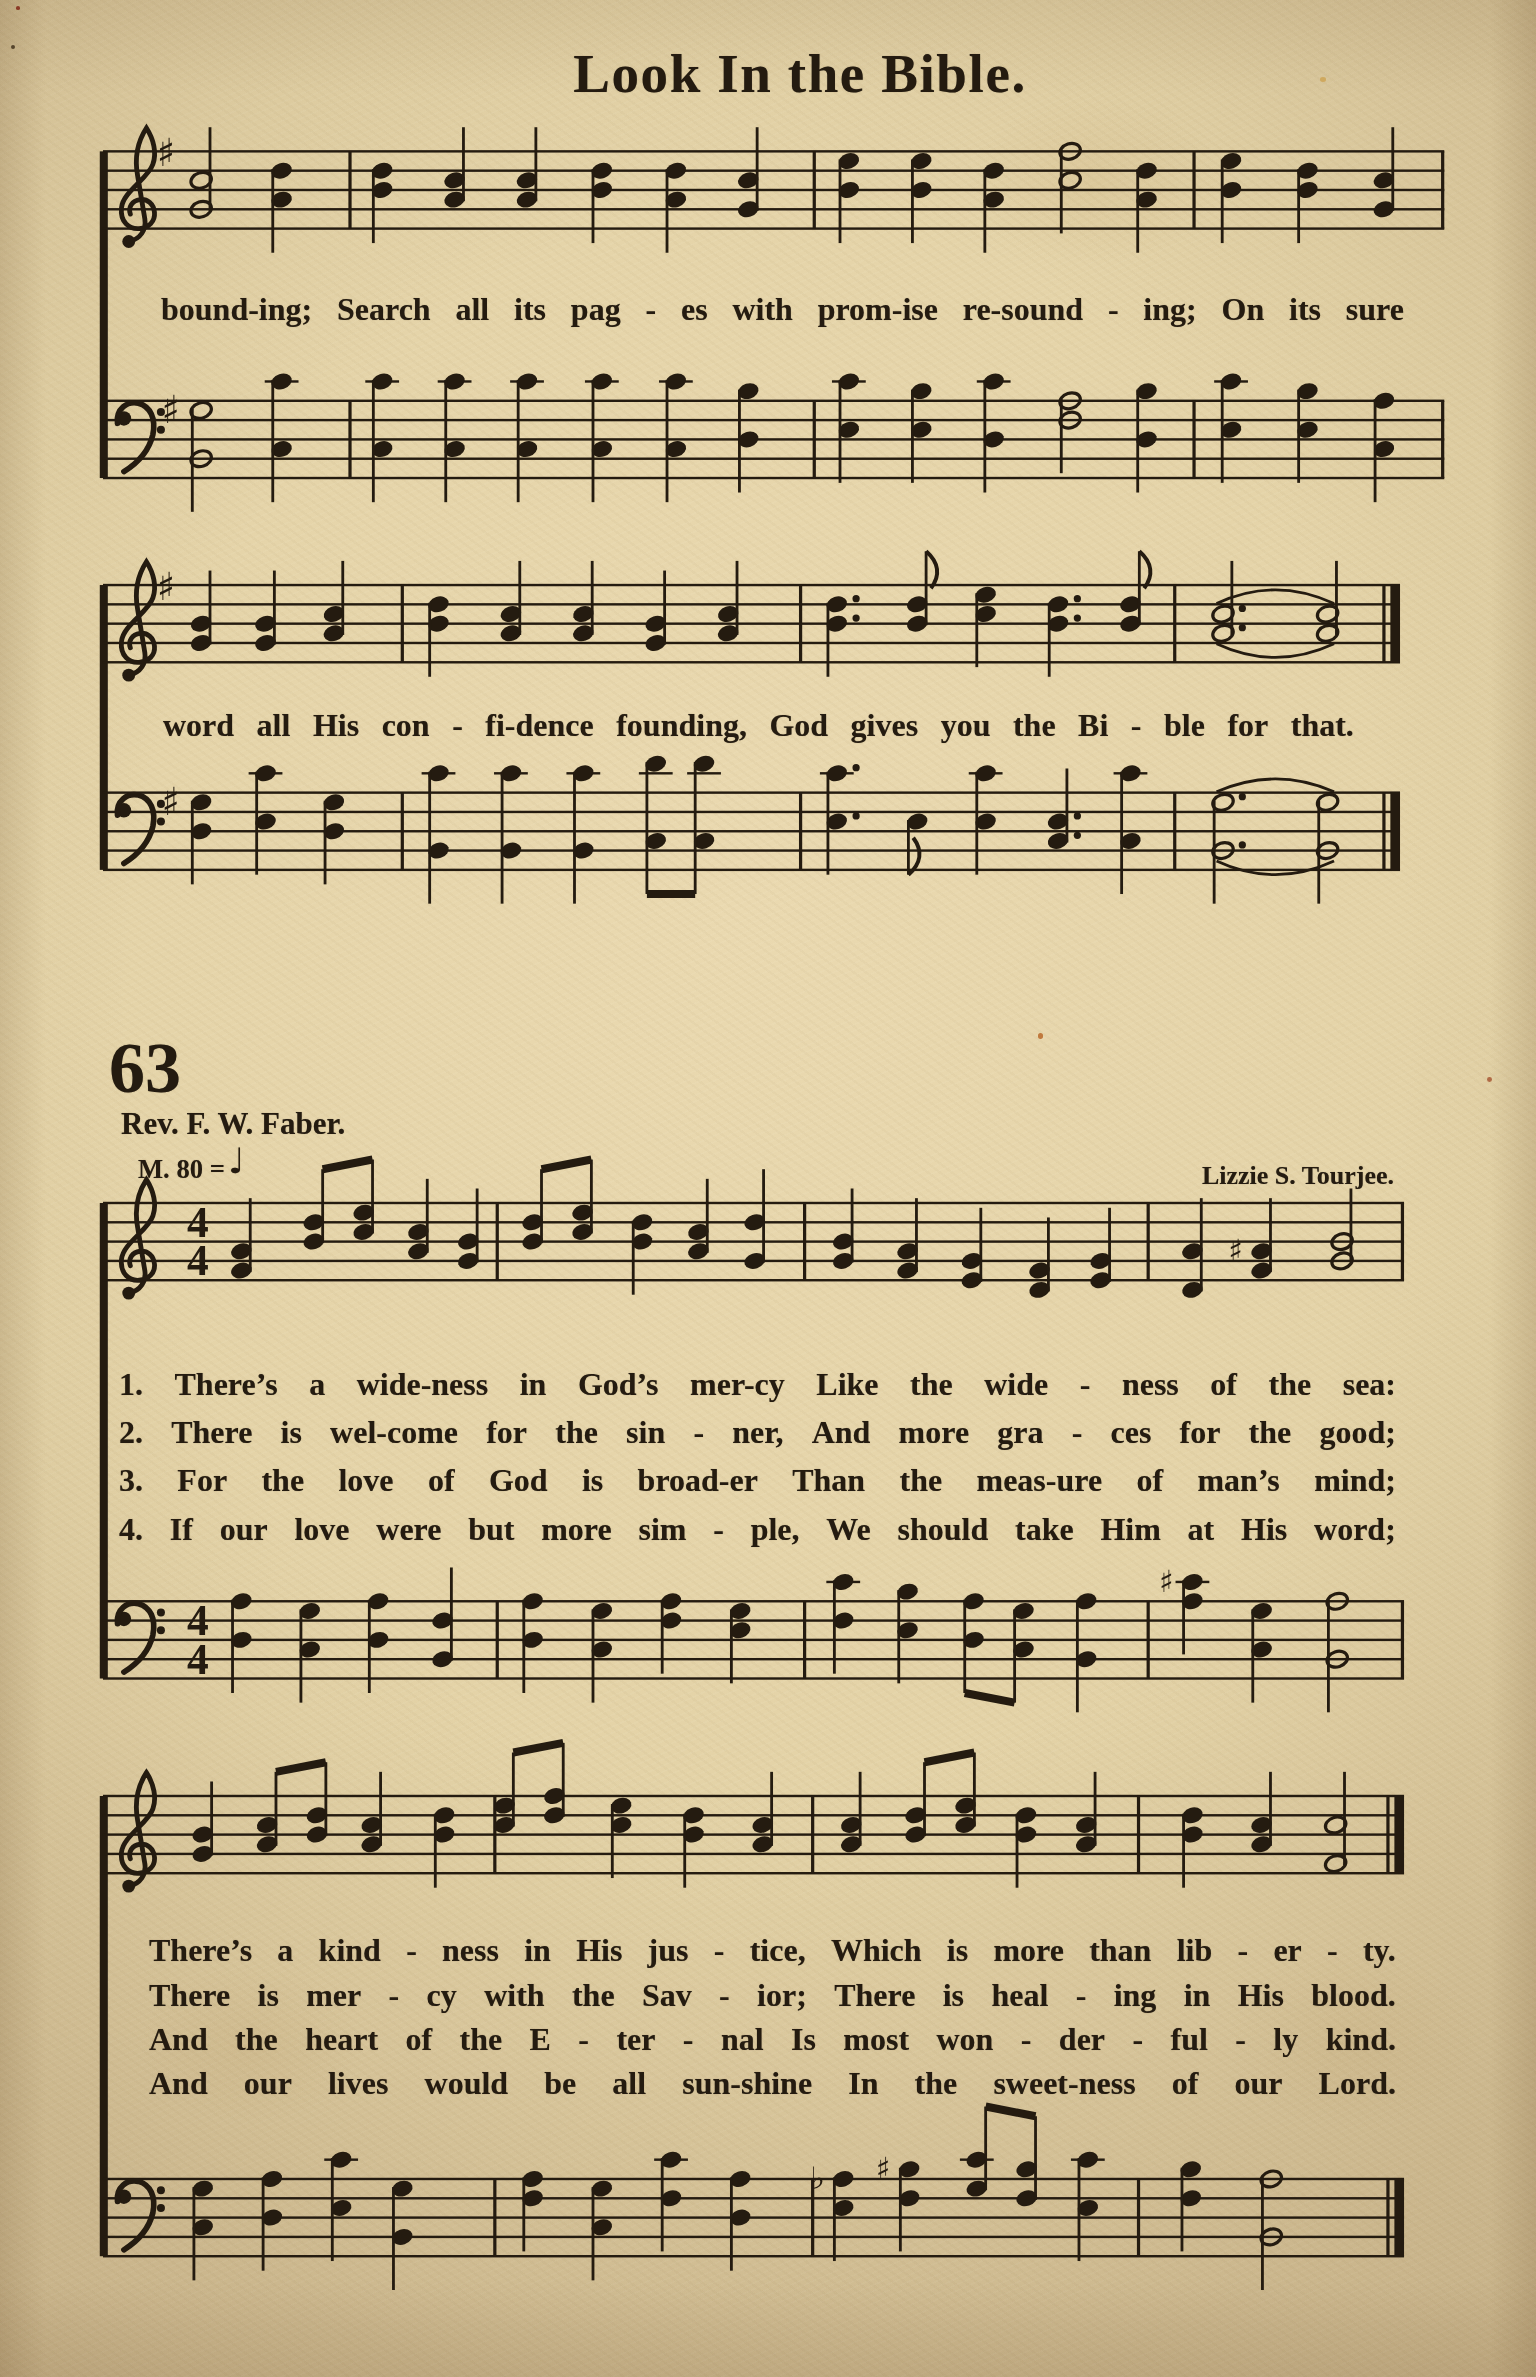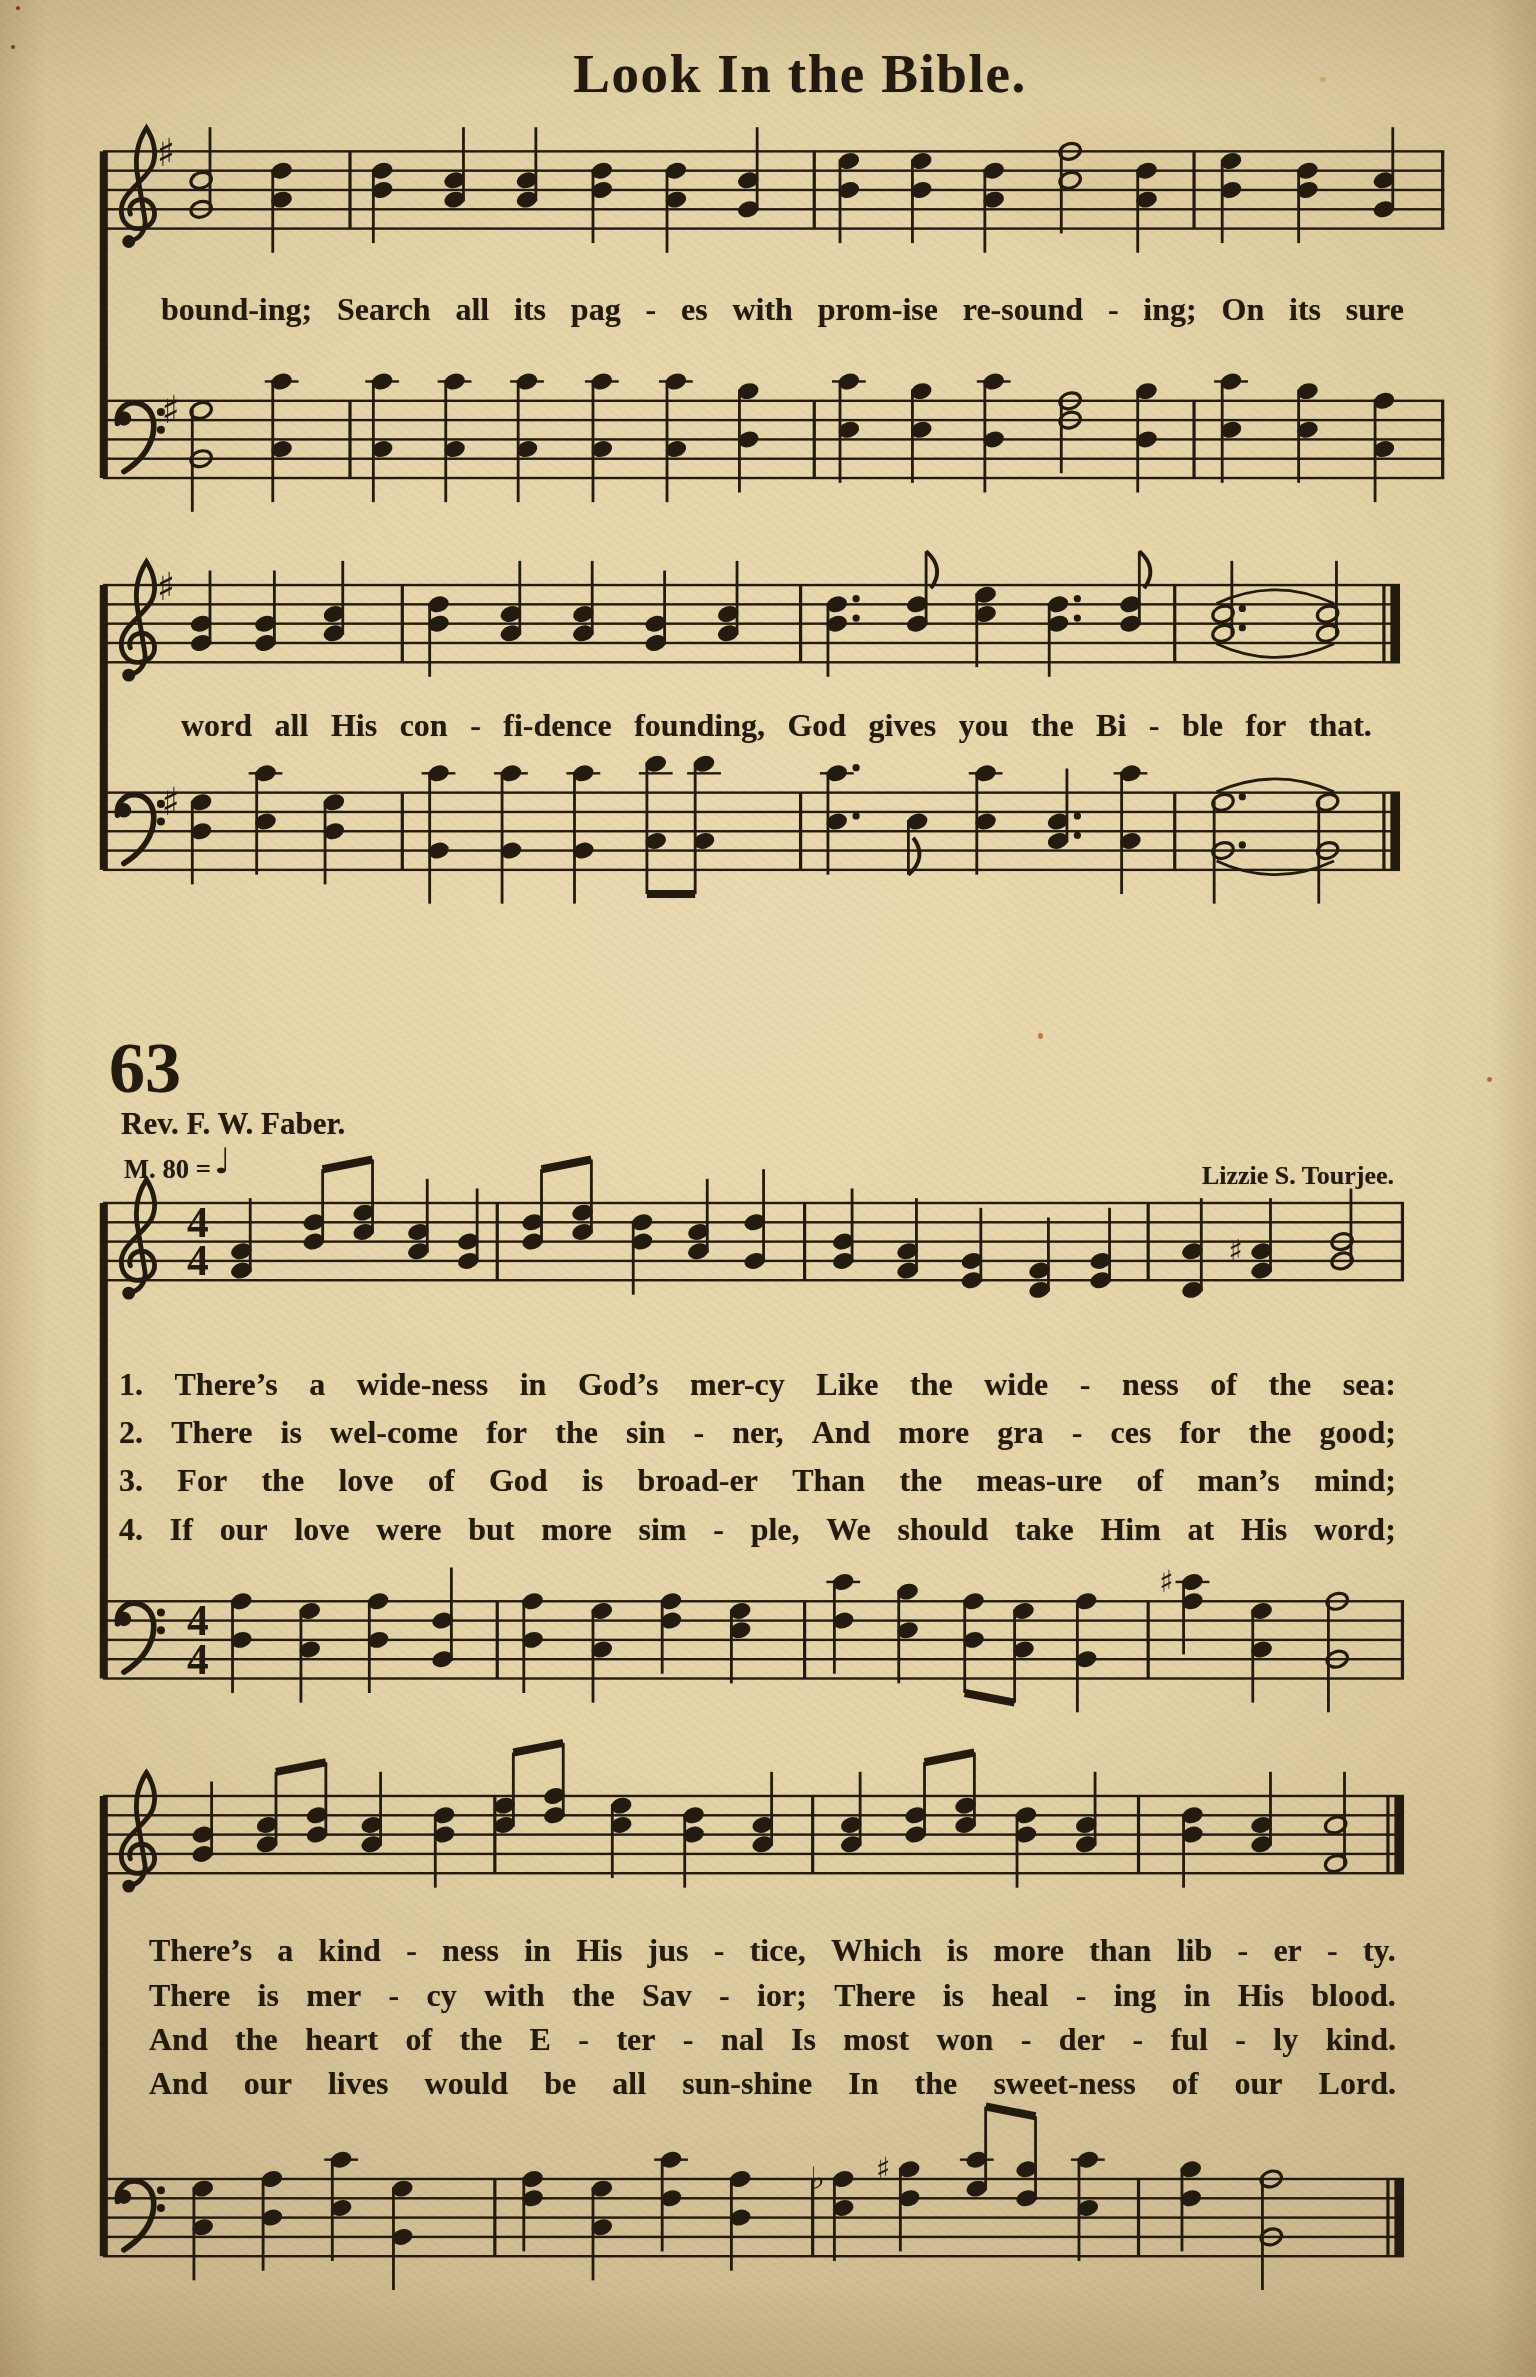--- a/index.html
+++ b/index.html
@@ -15,21 +15,21 @@
       linear-gradient(90deg, rgba(90,60,25,.14), rgba(90,60,25,0) 3%, rgba(90,60,25,0) 97%, rgba(90,60,25,.15)),
       linear-gradient(0deg, rgba(90,60,25,.12), rgba(90,60,25,0) 4%, rgba(90,60,25,0) 96%, rgba(90,60,25,.08)),
       radial-gradient(ellipse 75% 60% at 50% 42%, rgba(0,0,0,0) 55%, rgba(88,60,24,.10) 100%);}
   #music{position:absolute;left:0;top:0;z-index:2;}
   .txt{position:absolute;color:#241b10;z-index:3;text-shadow:0 0 0.8px rgba(36,26,14,.45);}
   .title1{top:42px;left:0;width:1536px;text-align:center;font-size:55px;font-weight:bold;letter-spacing:1.6px;padding-left:32px;}
   .num63{top:1001px;left:109px;font-size:72px;font-weight:bold;margin-top:26px;}
   .title2{top:1004px;left:0;width:1536px;text-align:center;font-size:63px;font-weight:bold;letter-spacing:-0.8px;}
   .author-l{top:1106px;left:121px;font-size:31px;font-weight:bold;text-align:right;}
   .author-r{top:1161px;right:142px;font-size:26px;font-weight:bold;}
-  .tempo{top:1146px;left:124px;font-size:26.6px;font-weight:bold;}
+  .tempo{top:1146px;left:138px;font-size:26.6px;font-weight:bold;}
   .tempo .tnote{font-family:"DejaVu Sans",sans-serif;font-size:35px;position:relative;top:-4.8px;left:3.2px;}
   .spread{display:flex;justify-content:space-between;font-weight:bold;font-size:32px;white-space:nowrap;}
   .spread span{white-space:nowrap;}
   .lyr{font-size:32px;}
   .speck{position:absolute;border-radius:50%;z-index:1;}
   .s1{left:16px;top:6.4px;width:4px;height:3.2px;background:#8a3a26;}
   .s2{left:10.5px;top:45px;width:4px;height:4px;background:#55452c;}
   .s3{left:1487px;top:1077px;width:4.8px;height:4.8px;background:#b06a45;}
   .s4{left:1038px;top:1033px;width:4.8px;height:5.6px;background:#c07a3e;}
   .s5{left:1320px;top:77px;width:6.4px;height:4.8px;background:#cfa95f;}
@@ -636,21 +636,21 @@
       <span>with</span>
       <span>prom-ise</span>
       <span>re-sound</span>
       <span>-</span>
       <span>ing;</span>
       <span>On</span>
       <span>its</span>
       <span>sure</span>
     </div>
 
-  <div class="txt spread lyr" style="top:707px;left:181px;width:1191px">
+  <div class="txt spread lyr" style="top:707px;left:163px;width:1191px">
       <span>word</span>
       <span>all</span>
       <span>His</span>
       <span>con</span>
       <span>-</span>
       <span>fi-dence</span>
       <span>founding,</span>
       <span>God</span>
       <span>gives</span>
       <span>you</span>

